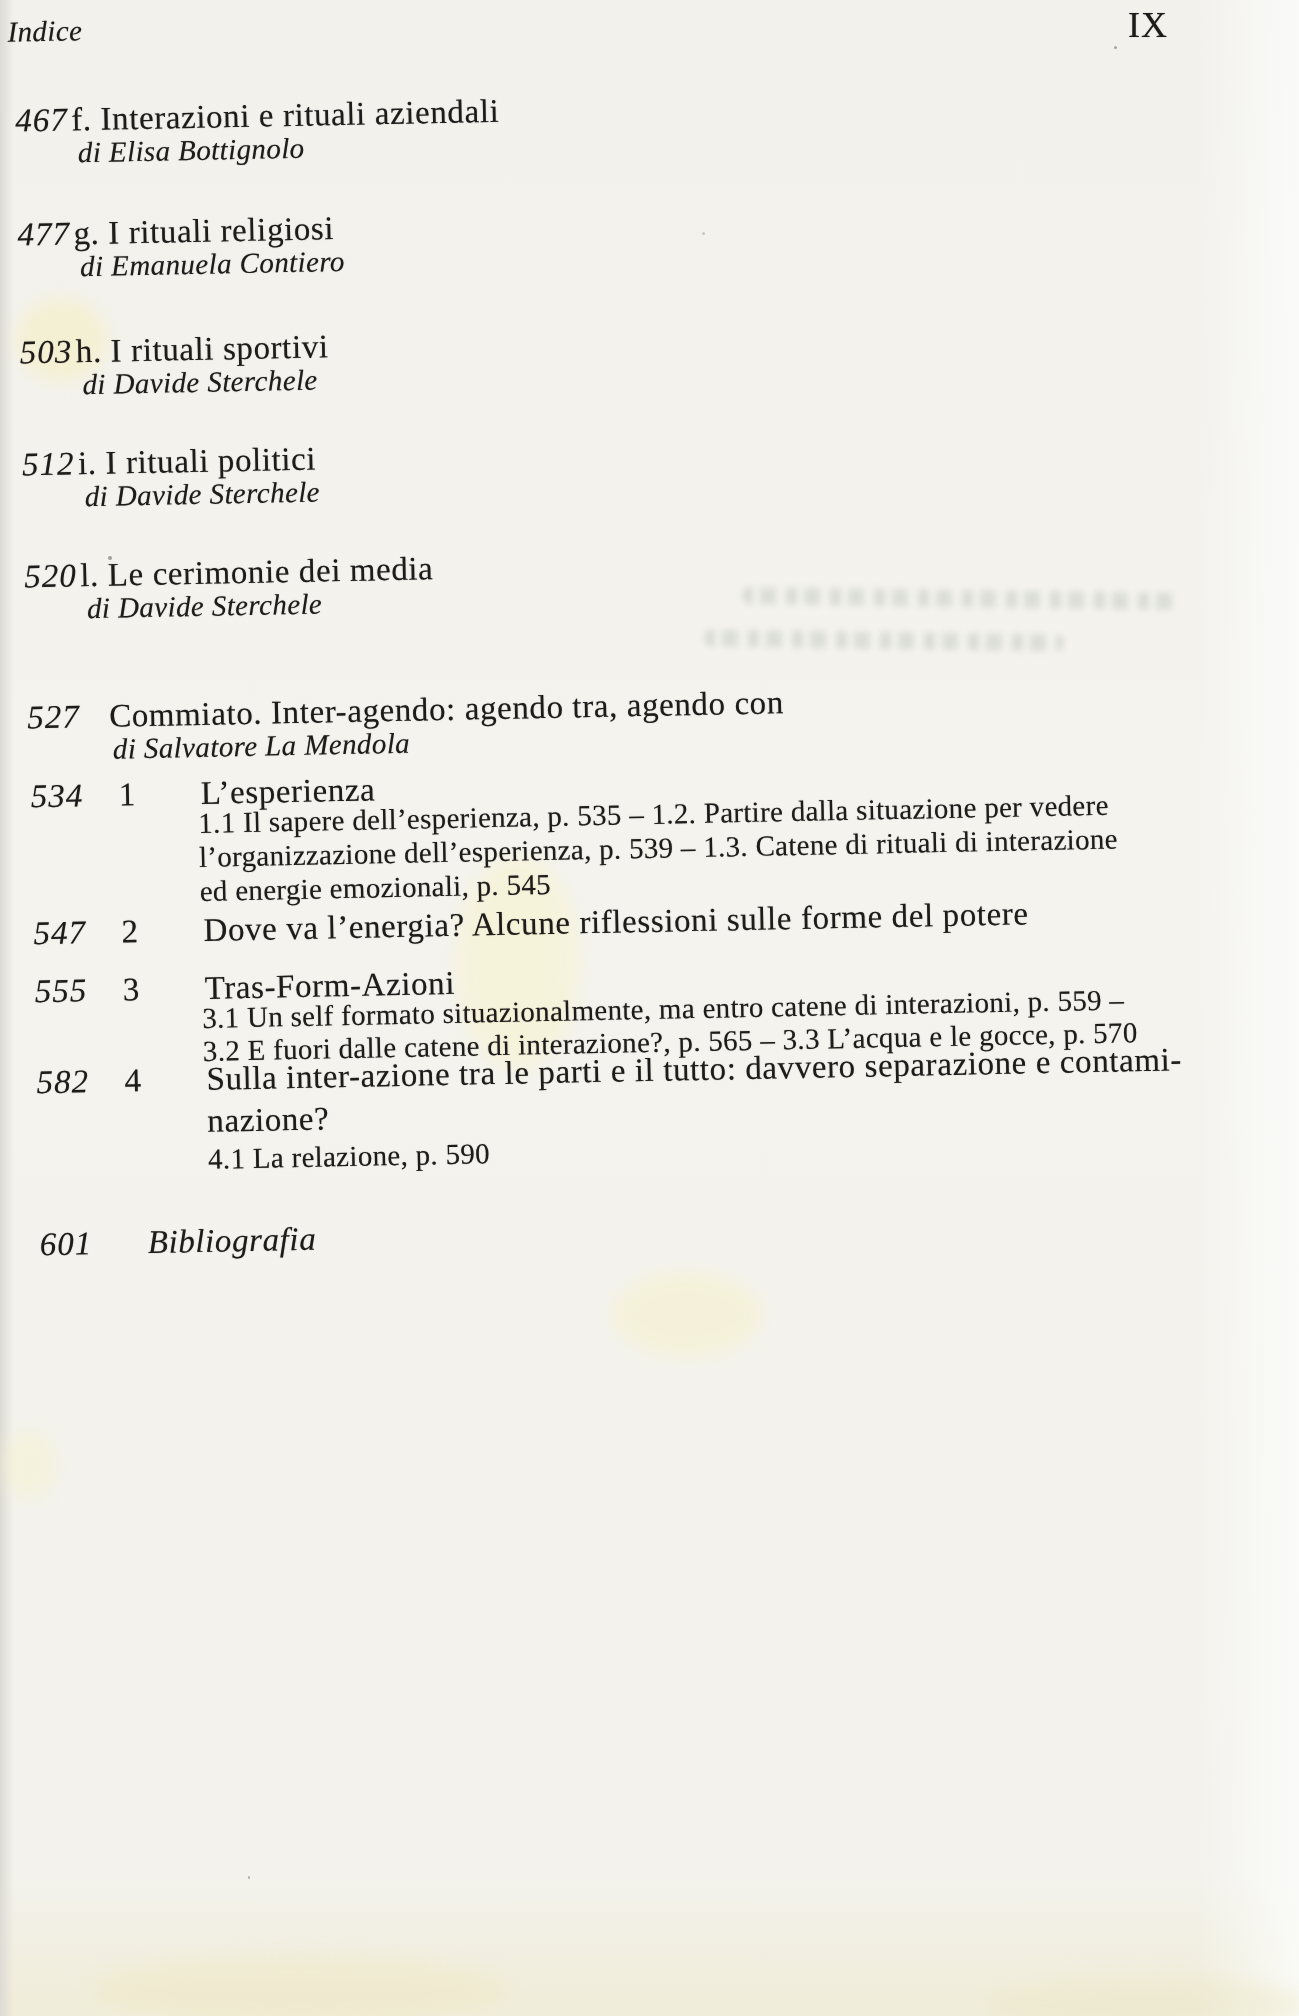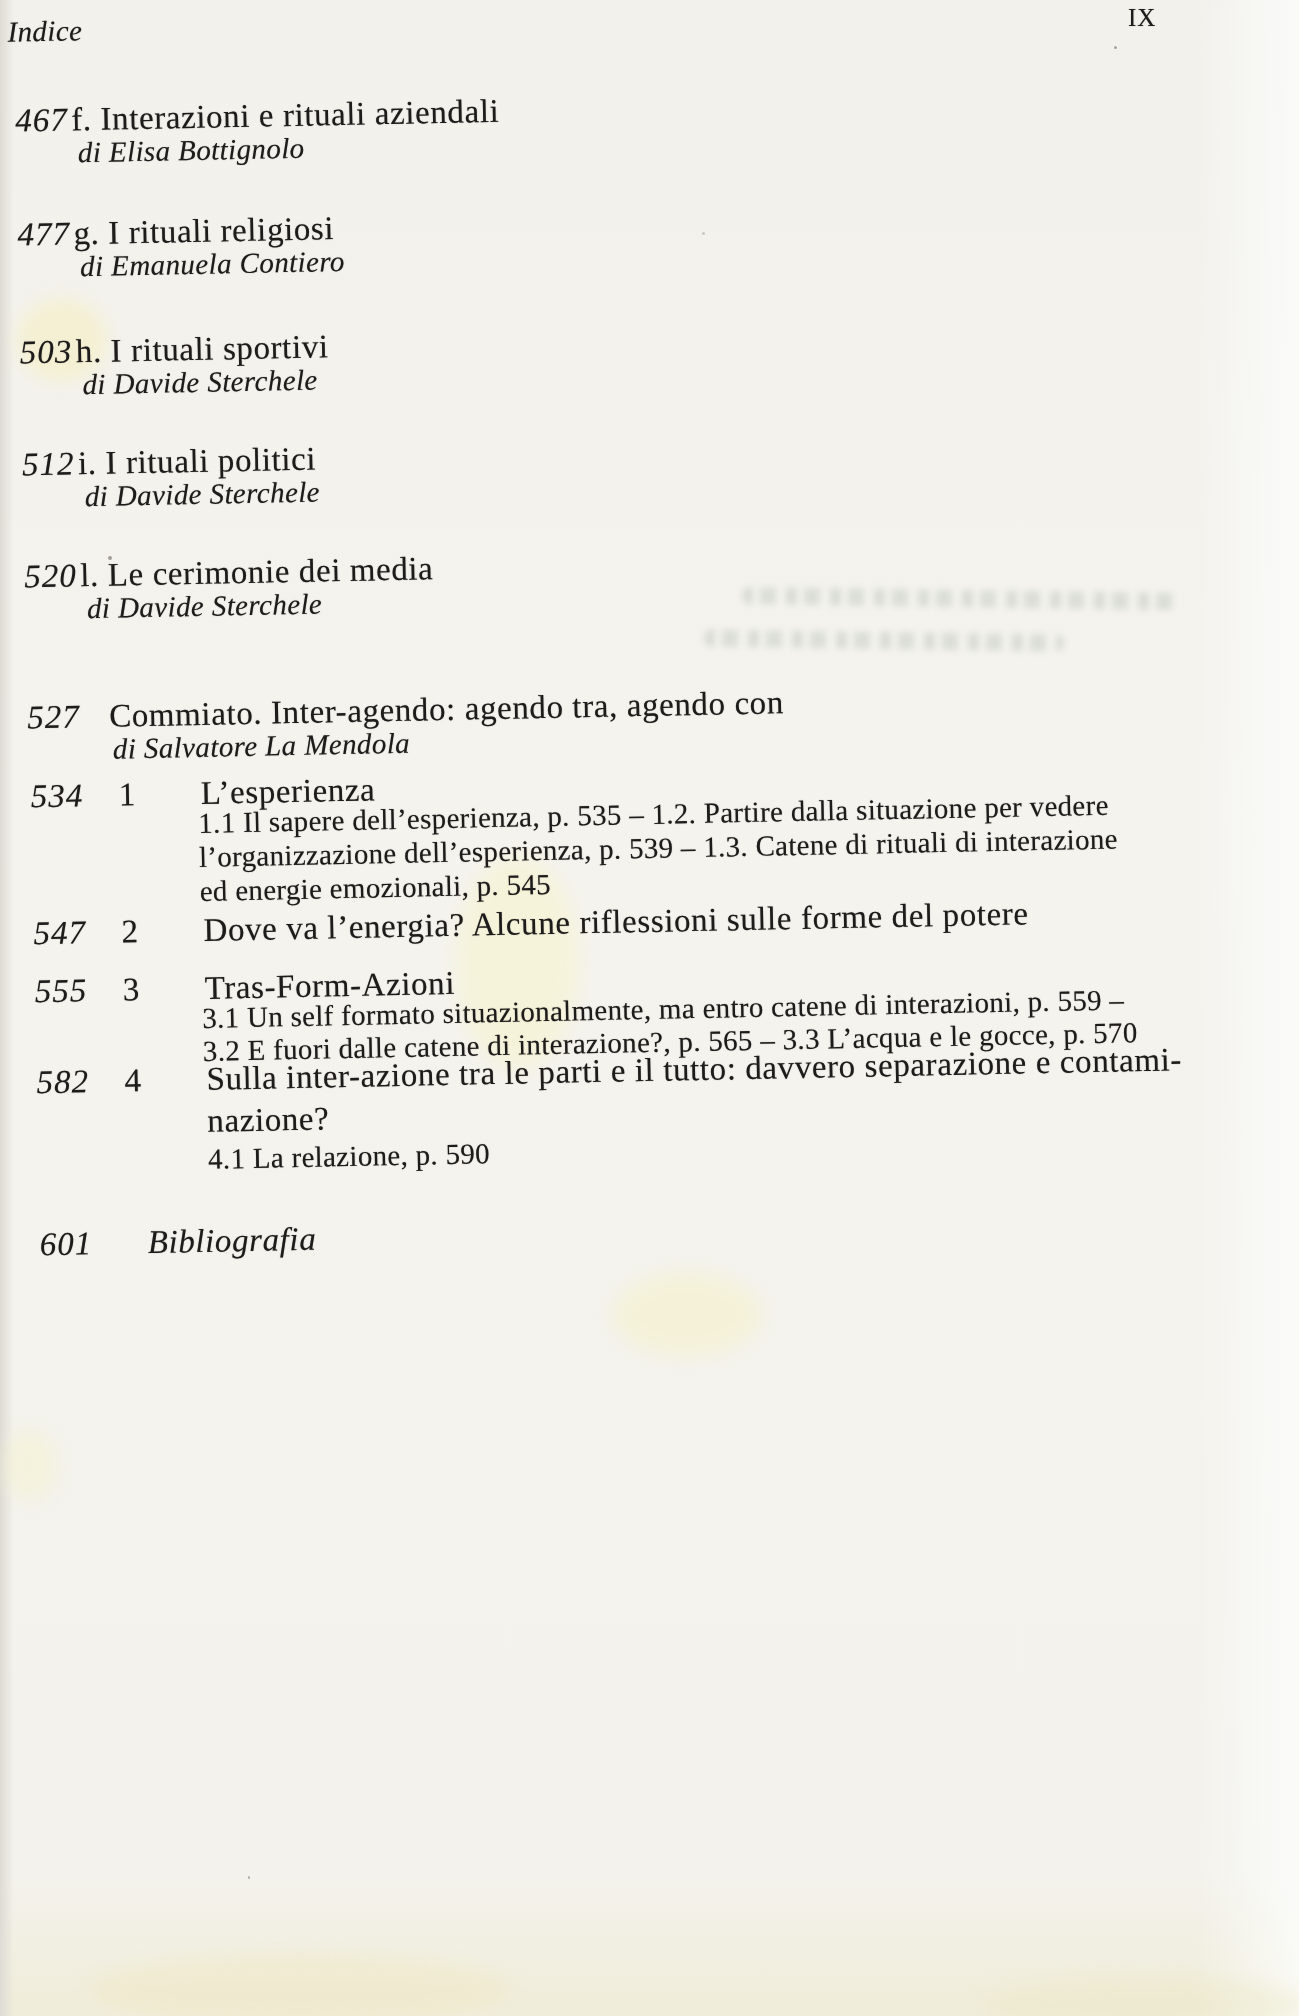--- a/index.html
+++ b/index.html
@@ -31,21 +31,21 @@
   
   .scan{position:absolute;left:0;top:0;width:1299px;height:2016px;
     transform:rotate(-1.15deg);transform-origin:40px 60px;}
   .line{position:absolute;white-space:nowrap;line-height:1;
     text-shadow:0 0 1px rgba(32,28,24,.5);}
   .t   {font-size:33px;letter-spacing:.6px;}                 
   .num {font-size:33px;font-style:italic;letter-spacing:1px;} 
   .by  {font-size:29px;font-style:italic;letter-spacing:.4px;}
   .sub {font-size:29px;letter-spacing:.3px;}                  
   .head{font-size:29px;font-style:italic;letter-spacing:.4px;}
-  .folio{position:absolute;font-size:25px;letter-spacing:1px;
+  .folio{position:absolute;font-size:36px;letter-spacing:1px;
     text-shadow:0 0 1px rgba(32,28,24,.5);text-align:right;}
 </style>
 </head>
 <body>
 
 <div class="paper base"></div>
 <div class="blotch" style="left:16px;top:298px;width:92px;height:84px;background:#f6efc2;opacity:.6;"></div>
 <div class="blotch" style="left:455px;top:855px;width:125px;height:215px;background:#f8f3cd;opacity:.55;"></div>
 <div class="blotch" style="left:612px;top:1272px;width:150px;height:85px;background:#f6f0c6;opacity:.5;"></div>
 <div class="blotch" style="left:2px;top:1430px;width:55px;height:70px;background:#f5f1cc;opacity:.5;"></div>

